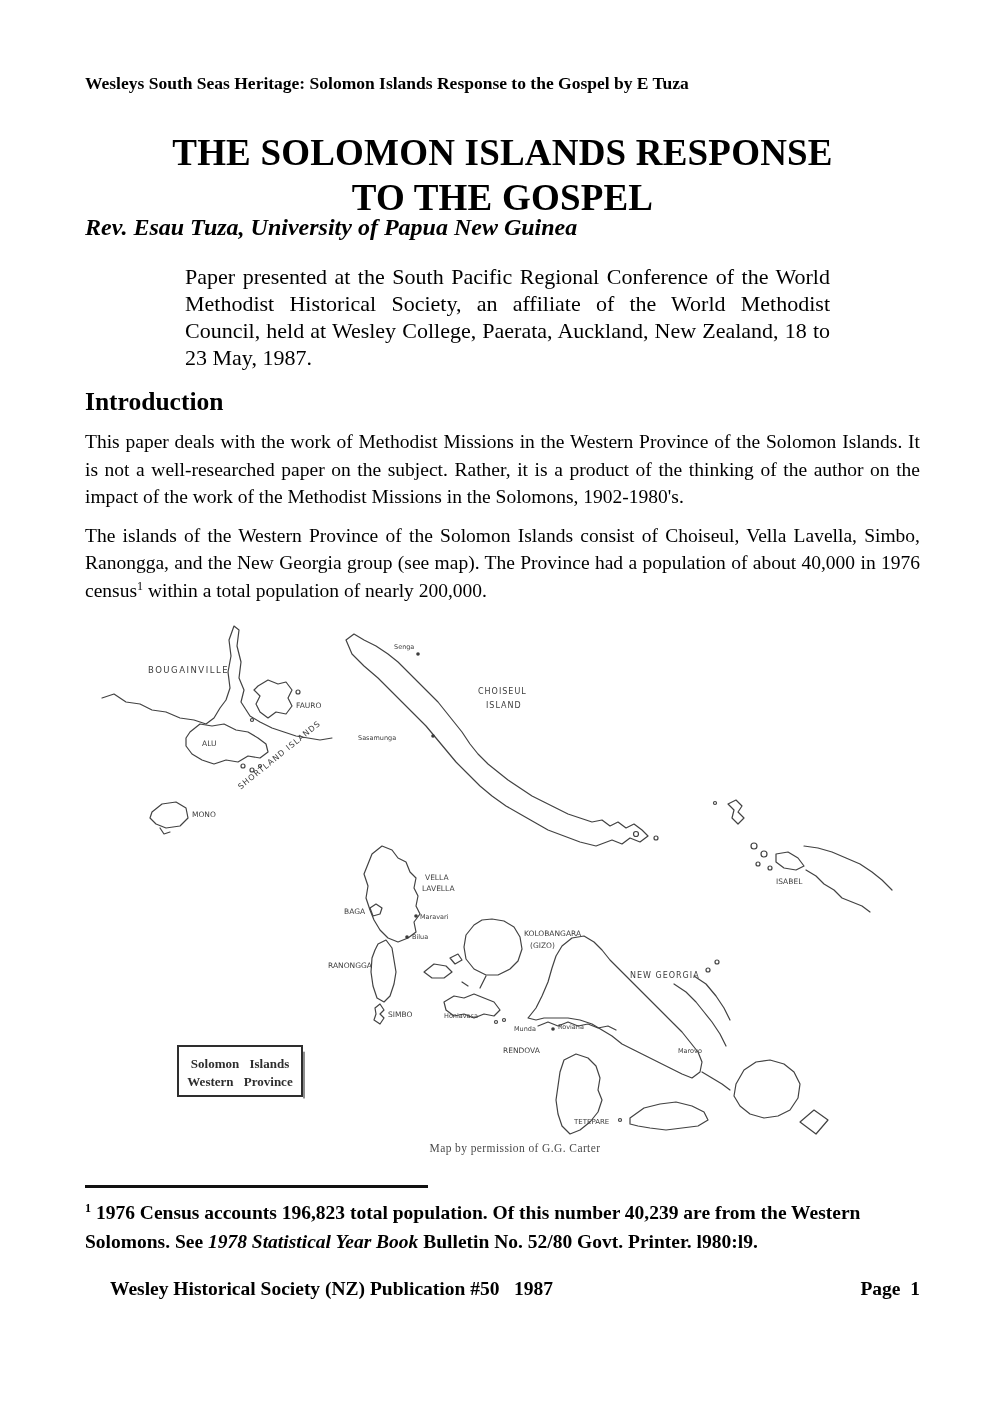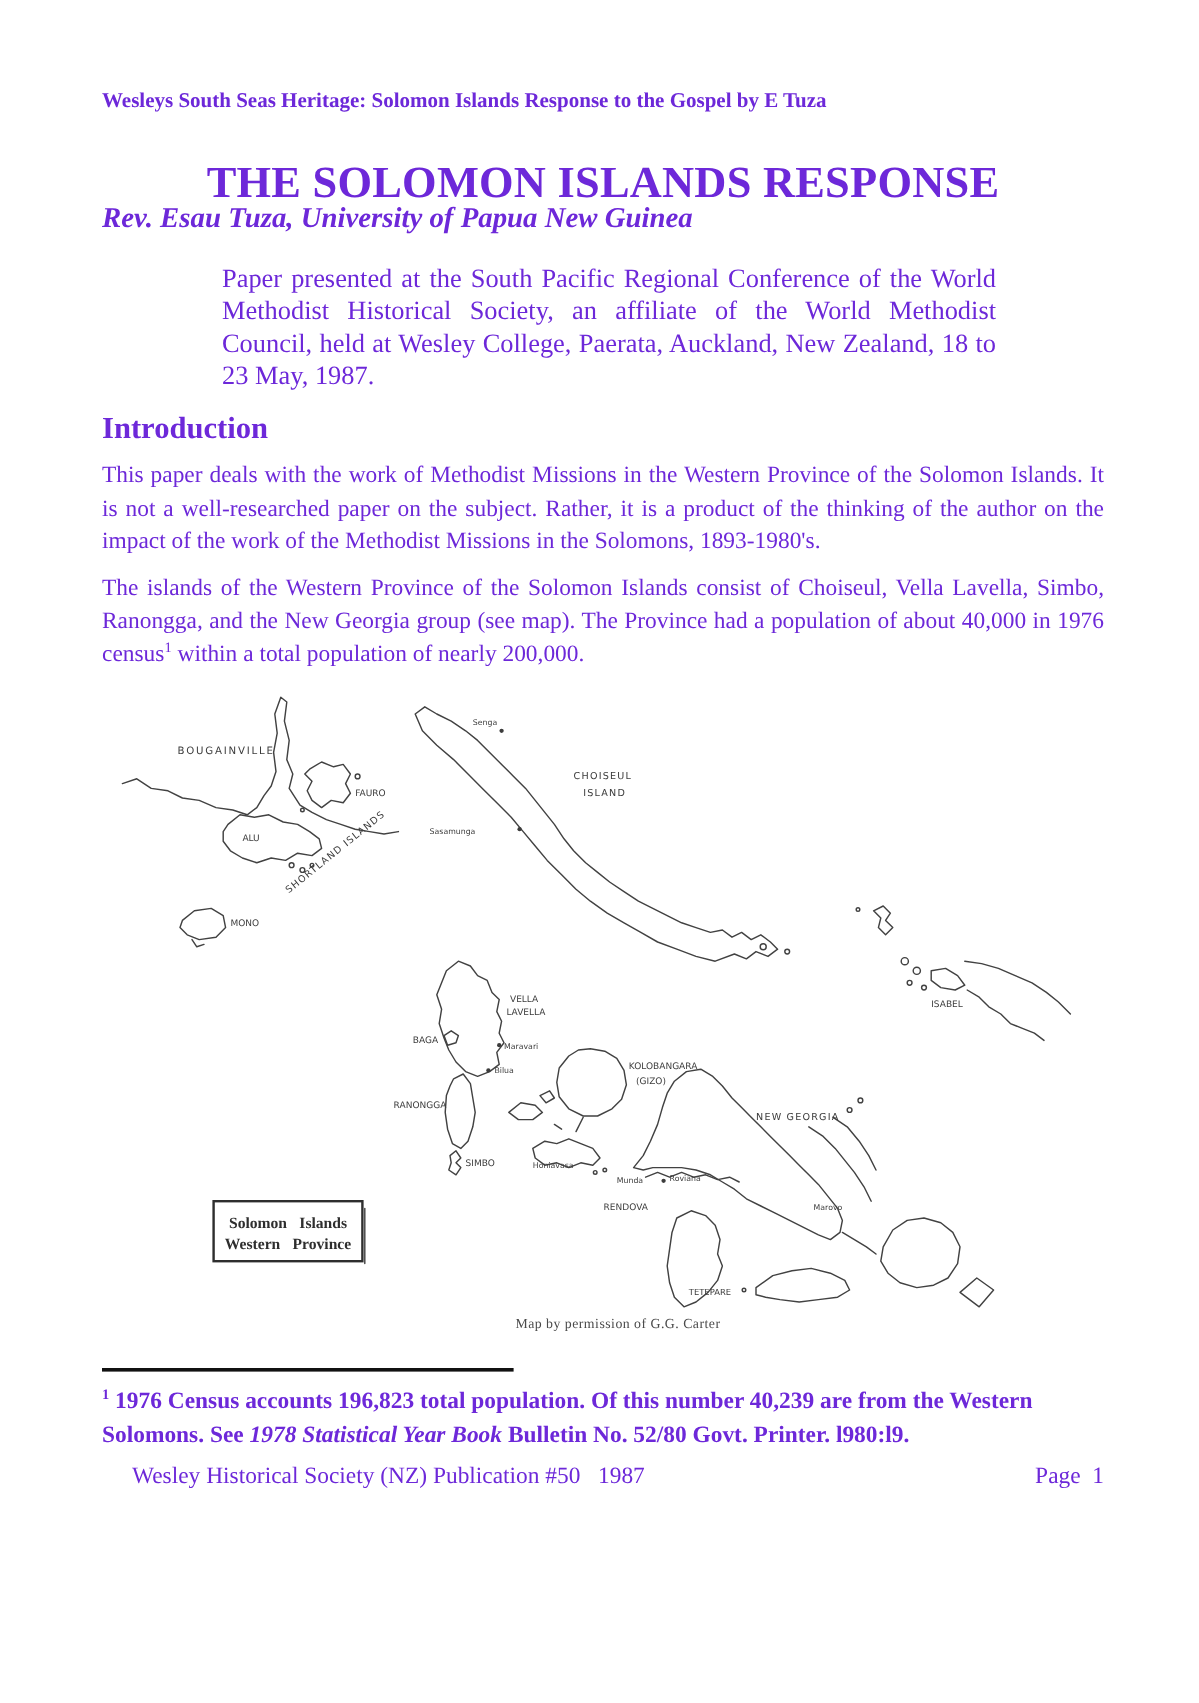--- a/index.html
+++ b/index.html
@@ -1,19 +1,19 @@
 <!DOCTYPE html>
 <html><head>
 <meta charset="utf-8">
 <style>
   html,body{margin:0;padding:0;background:#ffffff;}
   .page{
     position:relative;
     width:999px;height:1419px;
-    background:#ffffff;color:#6d28d9;
+    background:#ffffff;color:#000000;
     font-family:"Liberation Serif",serif;
     overflow:hidden;
     box-sizing:border-box;
     padding:0 79px 0 85px;
   }
   .running-header{
     margin-top:72px;
     font-size:17.5px;font-weight:bold;line-height:22px;
   }
   .doc-title{
@@ -69,45 +69,46 @@
   }
   .footnote-rule{
     margin-top:13px;width:343px;height:3px;background:#111;
   }
   .footnote{
     margin-top:11px;width:845px;
     font-size:19.5px;font-weight:bold;line-height:28.5px;
   }
   .footnote .fn-italic{font-style:italic;}
   .page-footer{
-    margin-top:7px;
+    margin-top:20px;
     display:flex;justify-content:space-between;
-    font-size:19.5px;font-weight:normal;line-height:26px;
+    font-size:19.5px;font-weight:bold;line-height:26px;
   }
   .page-footer .left{padding-left:25px;white-space:pre;}
   .page-footer .right{white-space:pre;}
 </style>
 </head>
 <body>
 
 <div class="page">
 
   <div class="running-header">Wesleys South Seas Heritage: Solomon Islands Response to the Gospel by E Tuza</div>
 
   <div class="doc-title">
     <div>THE SOLOMON ISLANDS RESPONSE</div>
+    <div>TO THE GOSPEL</div>
   </div>
 
   <div class="author">Rev. Esau Tuza, University of Papua New Guinea</div>
 
   <div class="presentation-note">Paper presented at the South Pacific Regional Conference of the World Methodist Historical Society, an affiliate of the World Methodist Council, held at Wesley College, Paerata, Auckland, New Zealand, 18 to 23 May, 1987.</div>
 
   <h2 class="section-heading">Introduction</h2>
 
-  <p class="body-para">This paper deals with the work of Methodist Missions in the Western Province of the Solomon Islands. It is not a well-researched paper on the subject. Rather, it is a product of the thinking of the author on the impact of the work of the Methodist Missions in the Solomons, 1893-1980's.</p>
+  <p class="body-para">This paper deals with the work of Methodist Missions in the Western Province of the Solomon Islands. It is not a well-researched paper on the subject. Rather, it is a product of the thinking of the author on the impact of the work of the Methodist Missions in the Solomons, 1902-1980's.</p>
 
   <p class="body-para second"><span>The islands of the Western Province of the Solomon Islands consist of Choiseul, Vella Lavella, Simbo, Ranongga, and the New Georgia group (see map). The Province had a population of about 40,000 in 1976 census</span><sup class="fn-ref">1</sup><span> within a total population of nearly 200,000.</span></p>
 
   <div class="map-wrap">
     <svg viewBox="0 0 880 552" width="880" height="552">
 
       <path d="M 2,78 L 14,74 L 26,82 L 40,84 L 52,90 L 66,92 L 80,98 L 94,100 L 106,104 L 114,98 L 120,88 L 126,80 L 130,68 L 128,52 L 131,36 L 129,20 L 134,6 L 139,10 L 137,26 L 141,42 L 139,58 L 144,70 L 141,82 L 150,96 L 160,102 L 172,108 L 184,112 L 196,116 L 208,118 L 220,120 L 232,118"></path>
 
       <path class="land" d="M 158,66 L 168,60 L 178,64 L 186,62 L 192,70 L 188,78 L 192,86 L 186,94 L 176,92 L 168,98 L 160,92 L 156,84 L 160,76 L 154,70 Z"></path>
       <circle cx="198" cy="72" r="2"></circle>

